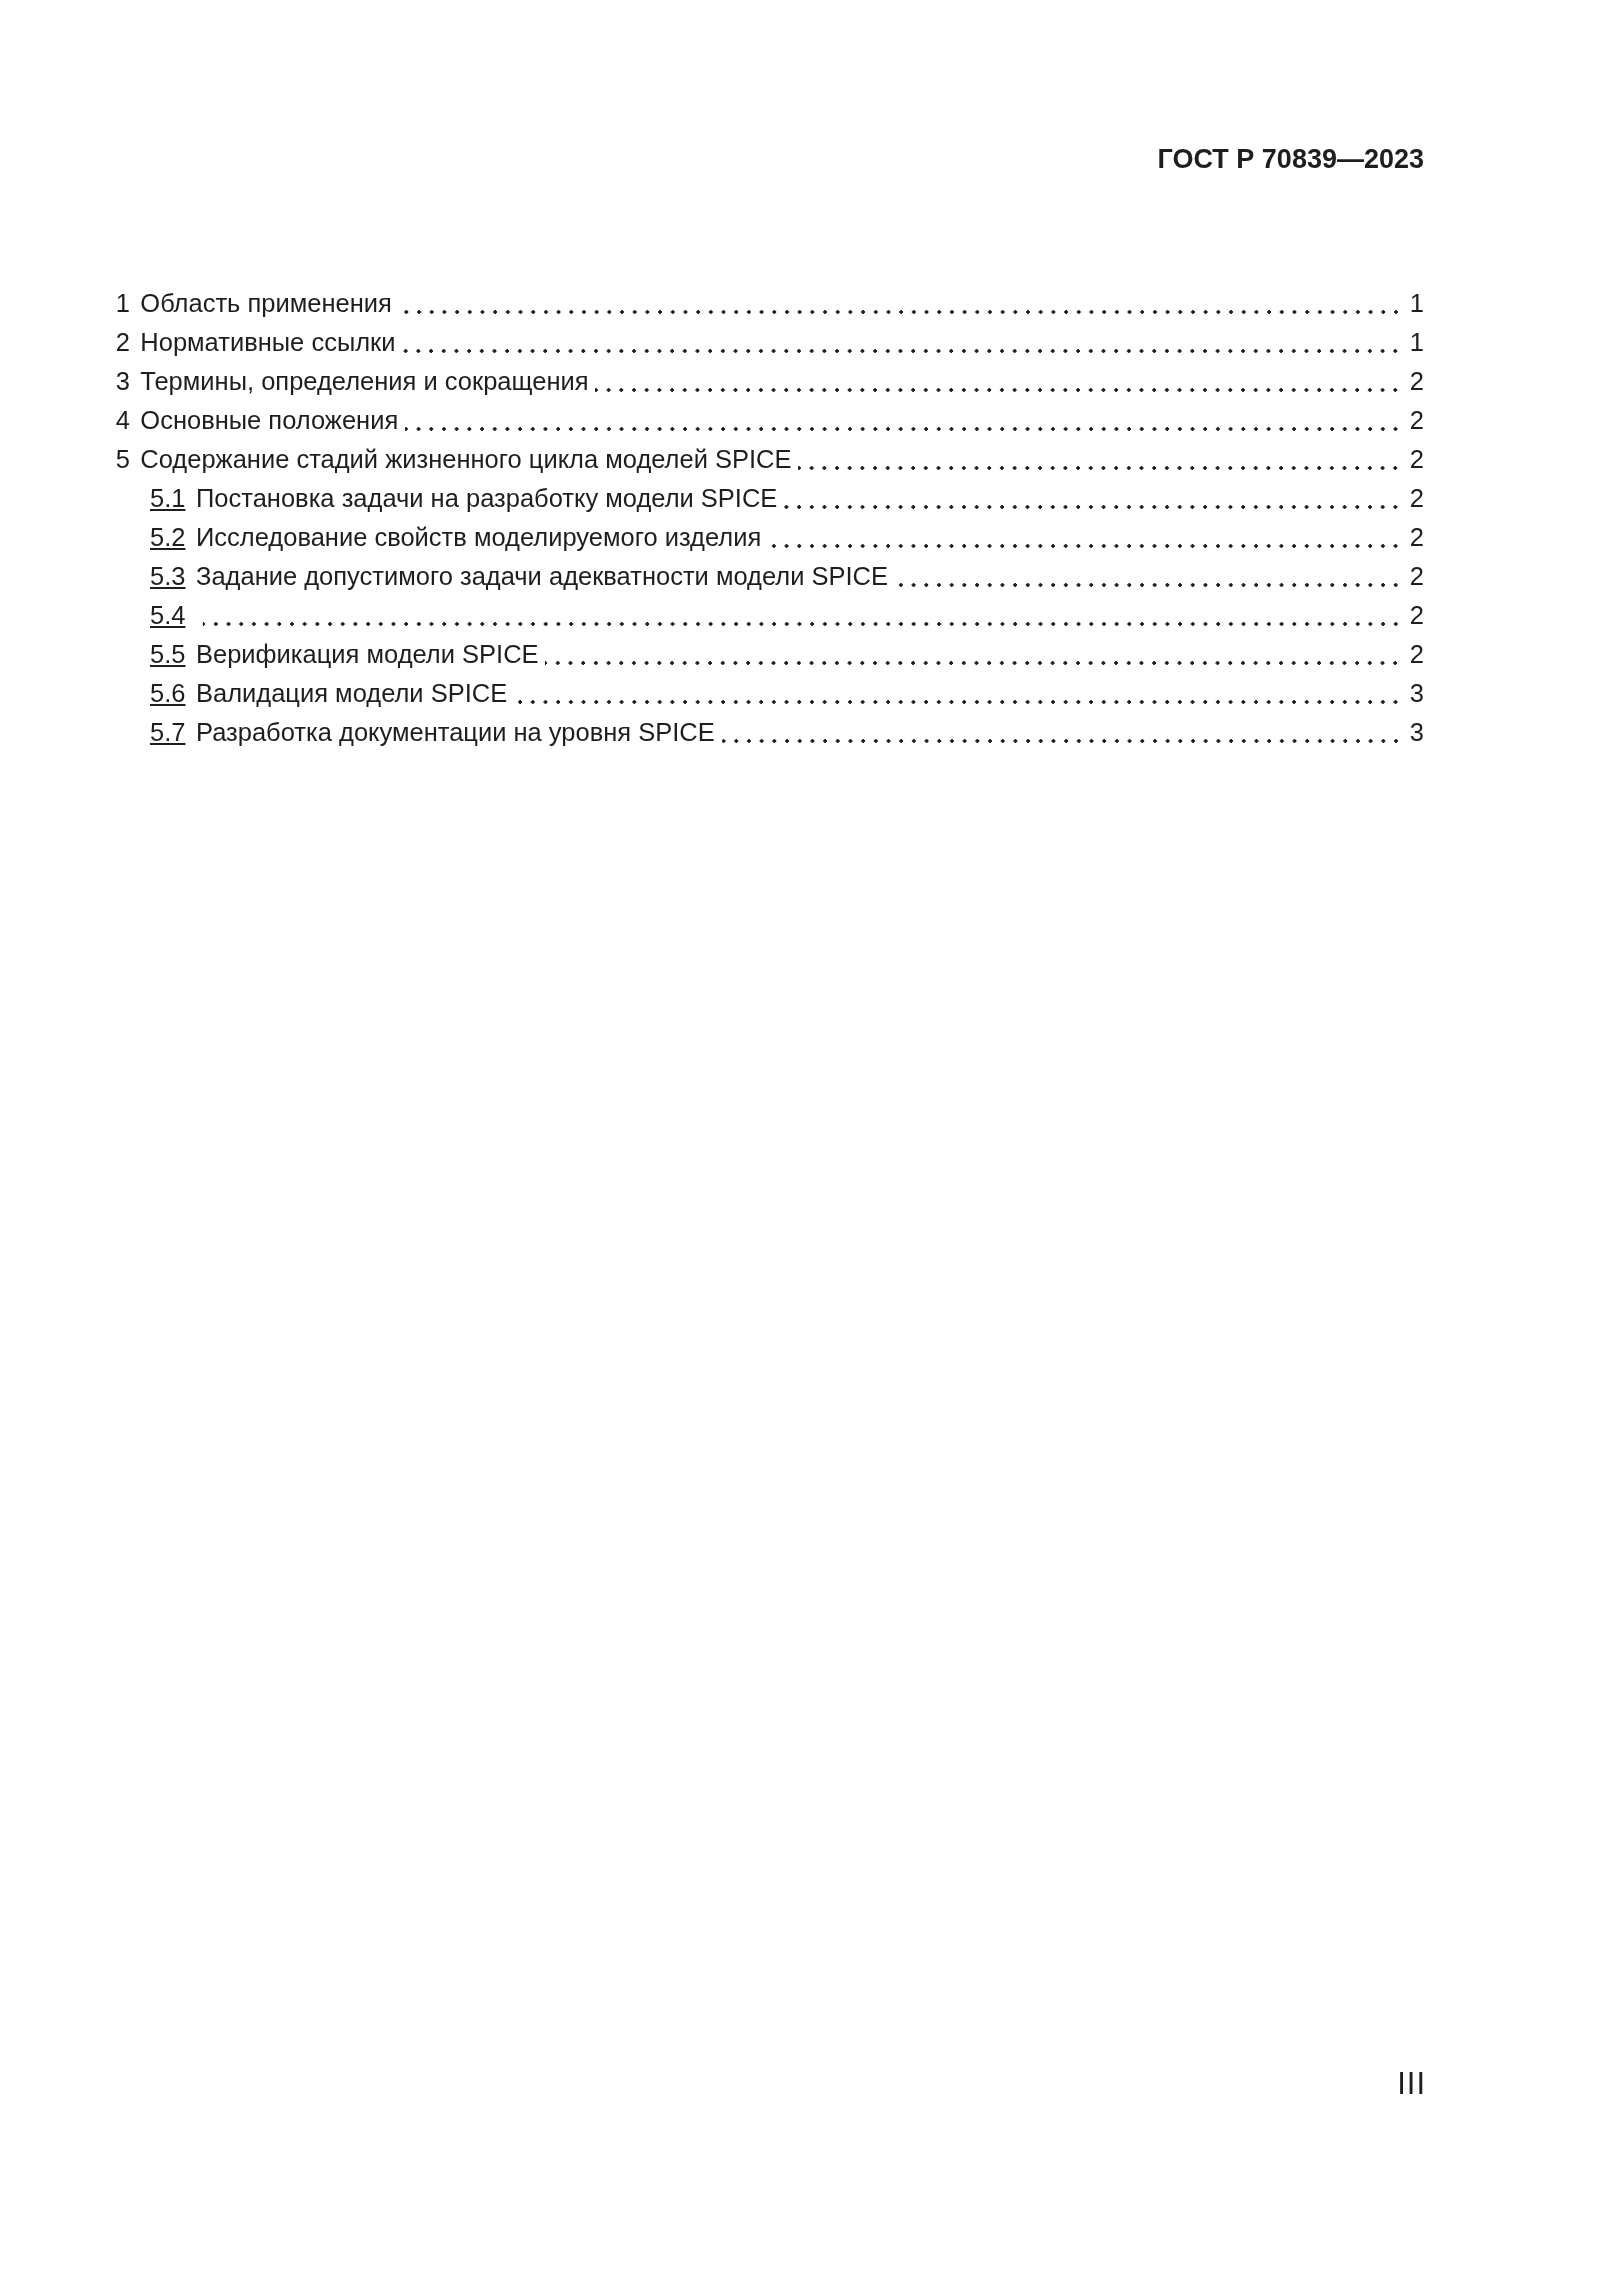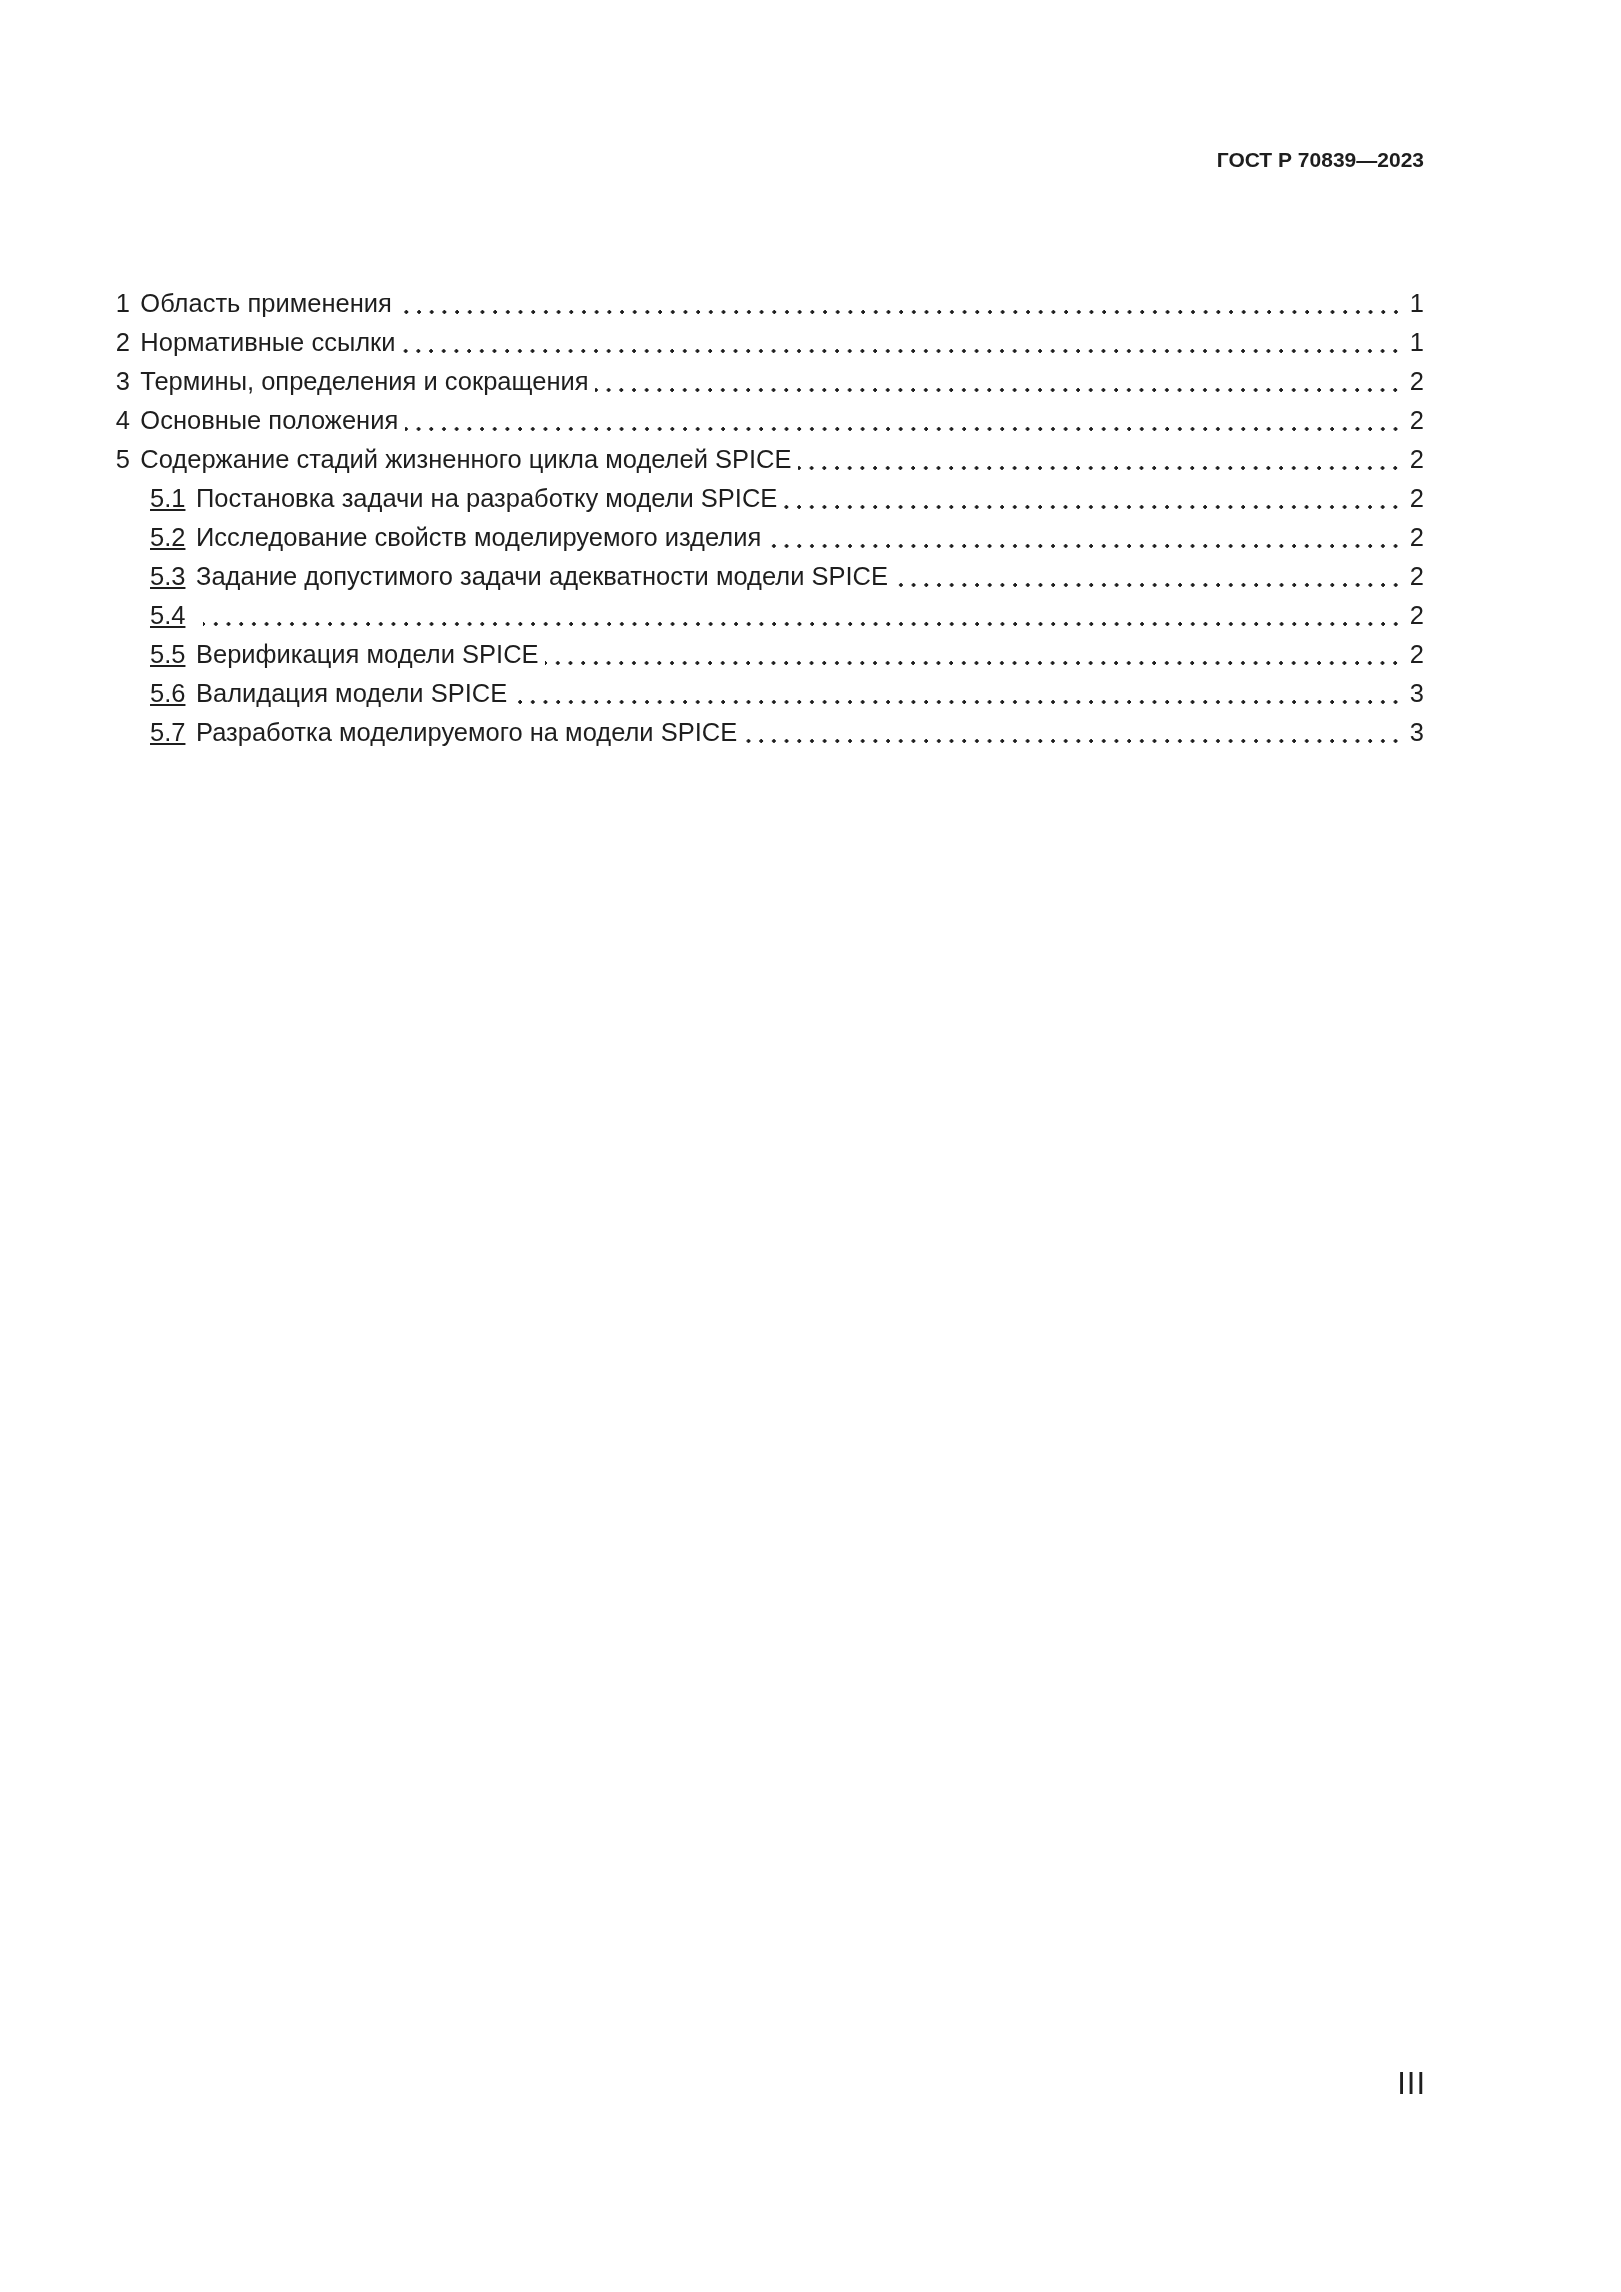--- a/index.html
+++ b/index.html
@@ -14,21 +14,21 @@
     height: 2293px;
     background: var(--paper);
     color: var(--ink);
     font-family: "Liberation Sans", sans-serif;
     overflow: hidden;
   }
   .doc-header {
     position: absolute;
     top: 144px;
     right: 197px;
-    font-size: 21px;
+    font-size: 27px;
     font-weight: bold;
     line-height: 31px;
     white-space: nowrap;
   }
   .doc-title {
     position: absolute;
     top: 220px;
     left: 108px;
     right: 197px;
     margin: 0;
@@ -147,21 +147,21 @@
     <span class="toc-page">2</span>
   </div>
       <div class="toc-row l2">
     <span class="toc-num">5.6</span>
     <span class="toc-title">Валидация модели SPICE</span>
     <span class="toc-leader"></span>
     <span class="toc-page">3</span>
   </div>
       <div class="toc-row l2">
     <span class="toc-num">5.7</span>
-    <span class="toc-title">Разработка моделируемого на модели SPICE</span>
+    <span class="toc-title">Разработка документации на уровня SPICE</span>
     <span class="toc-leader"></span>
     <span class="toc-page">3</span>
   </div>
     </div>
 
   <div class="page-footer">III</div>
 
 </div>
 
 

